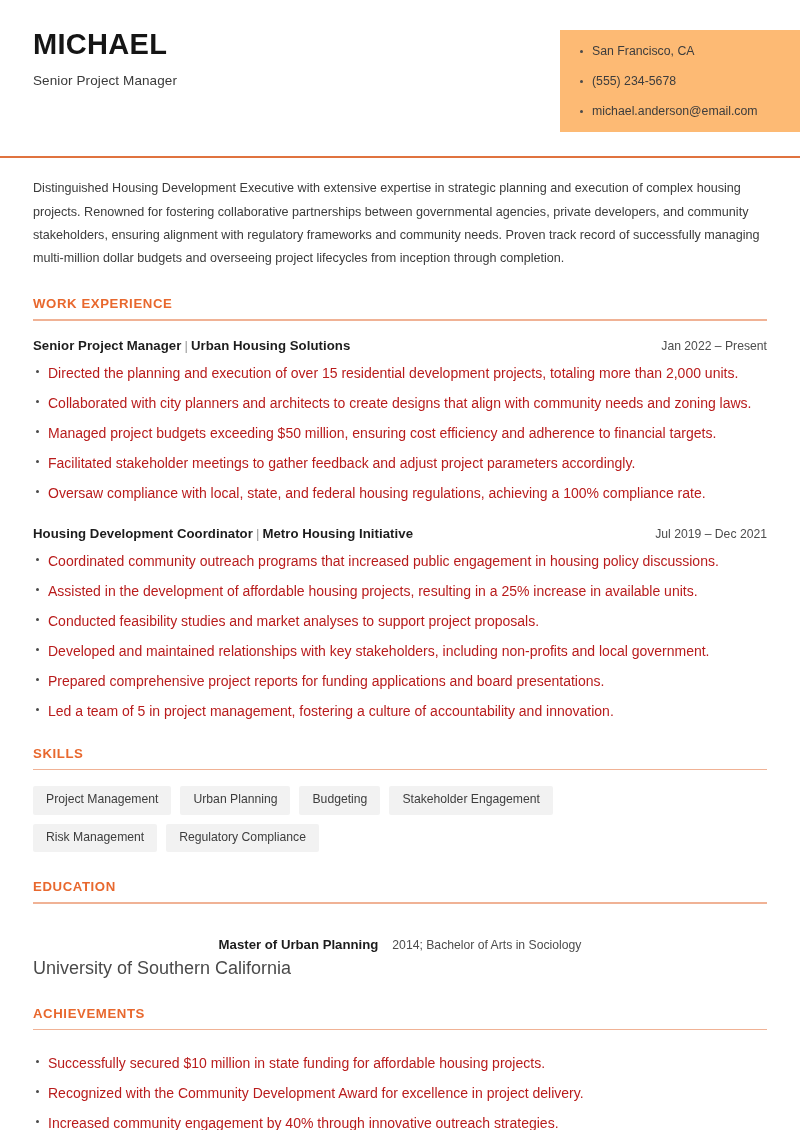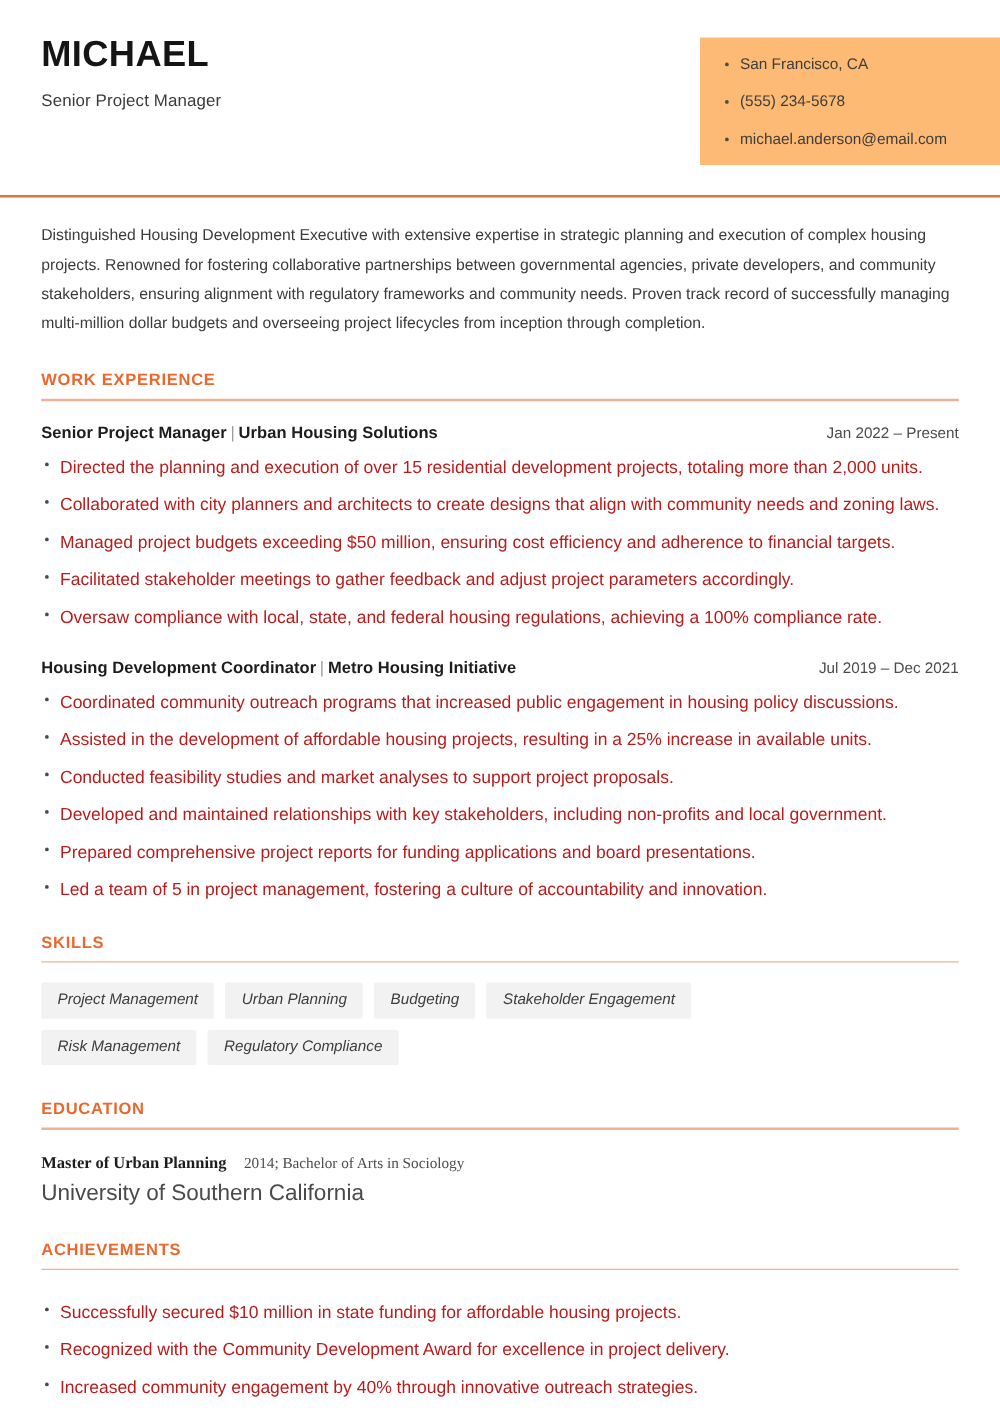--- a/index.html
+++ b/index.html
@@ -159,40 +159,38 @@
     background: #4a4a4a;
   }
 
   
   .chips {
     display: flex;
     flex-wrap: wrap;
     gap: 9px;
     margin-top: 16px;
     max-width: 620px;
-    font-style: italic;
   }
   .chip {
     background: #f2f2f2;
     font-size: 12.2px;
     color: #3d3d3d;
     padding: 7px 13px 8px 13px;
     border-radius: 2px;
     line-height: 1.1;
     white-space: nowrap;
   }
   .chips-narrow { max-width: 560px; }
 
   
   .edu-head {
     display: flex;
     align-items: baseline;
-    justify-content: flex-start;
-    margin-top: 18px;
-    font-family: Liberation Serif, serif;
+    justify-content: center;
+    margin-top: 33px;
   }
   .edu-degree {
     font-size: 13.2px;
     font-weight: bold;
     color: #1d1d1d;
   }
   .edu-meta {
     font-size: 12.2px;
     color: #4d4d4d;
     white-space: nowrap;

